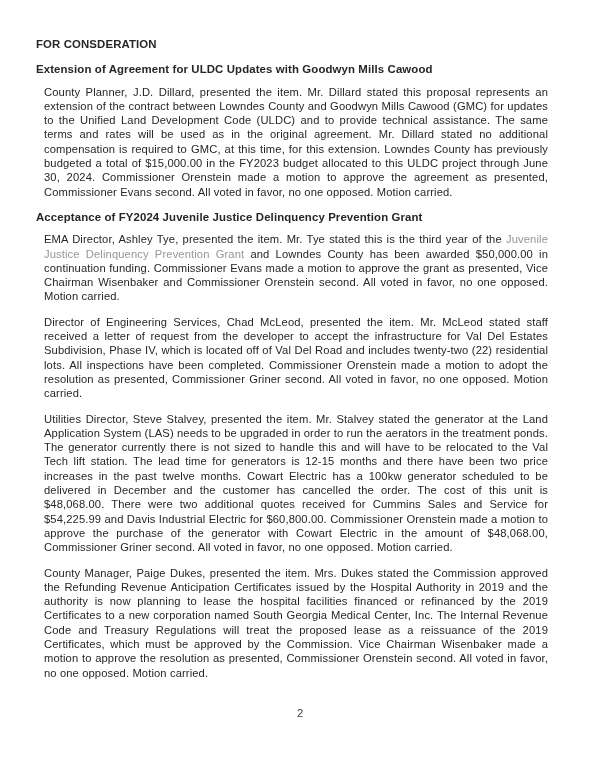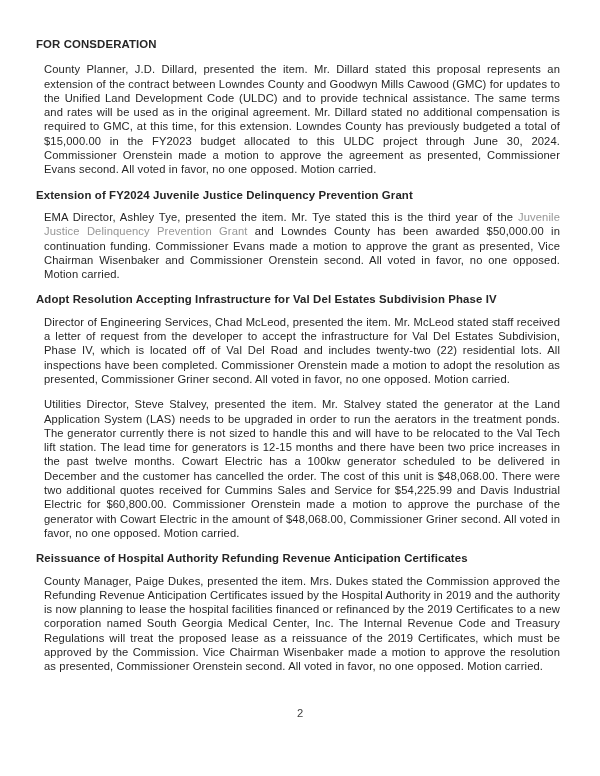--- a/index.html
+++ b/index.html
@@ -6,21 +6,21 @@
     margin: 0;
     padding: 0;
     background: #ffffff;
   }
   .page {
     position: relative;
     width: 600px;
     height: 776px;
     box-sizing: border-box;
     background: #ffffff;
-    padding: 37px 32px 0 36px;
+    padding: 37px 44px 0 36px;
     font-family: "Liberation Sans", "DejaVu Sans", sans-serif;
     font-size: 11.2px;
     line-height: 14.3px;
     letter-spacing: 0.12px;
     color: #262626;
     overflow: hidden;
   }
   .doc-header {
     font-weight: 700;
     font-size: 11.4px;
@@ -52,37 +52,36 @@
   }
 </style>
 </head>
 <body>
 
 <div class="page">
 
   <div class="doc-header">FOR CONSDERATION</div>
 
   <div class="section">
+    <h2 class="heading">Extension of Agreement for ULDC Updates with Goodwyn Mills Cawood</h2>
     <p class="body">County Planner, J.D. Dillard, presented the item.  Mr. Dillard stated this proposal represents an extension of the contract between Lowndes County and Goodwyn Mills Cawood (GMC) for updates to the Unified Land Development Code (ULDC) and to provide technical assistance.  The same terms and rates will be used as in the original agreement.  Mr. Dillard stated no additional compensation is required to GMC, at this time, for this extension.  Lowndes County has previously budgeted a total of $15,000.00 in the FY2023 budget allocated to this ULDC project through June 30, 2024.  Commissioner Orenstein made a motion to approve the agreement as presented, Commissioner Evans second.  All voted in favor, no one opposed.  Motion carried.</p>
   </div>
 
   <div class="section">
-    <h2 class="heading">Extension of FY2024 Juvenile Justice Delinquency Prevention Grant</h2>
+    <h2 class="heading">Acceptance of FY2024 Juvenile Justice Delinquency Prevention Grant</h2>
     <p class="body"><span>EMA Director, Ashley Tye, presented the item.  Mr. Tye stated this is the third year of the </span><span class="muted">Juvenile Justice Delinquency Prevention Grant</span><span> and Lowndes County has been awarded $50,000.00 in continuation funding. Commissioner Evans made a motion to approve the grant as presented, Vice Chairman Wisenbaker and Commissioner Orenstein second.  All voted in favor, no one opposed.  Motion carried.</span></p>
   </div>
 
   <div class="section">
-    <h2 class="heading">Adopt Resolution Accepting Infrastructure for Val Del Estates Subdivision Phase IV</h2>
     <p class="body">Director of Engineering Services, Chad McLeod, presented the item.  Mr. McLeod stated staff received a letter of request from the developer to accept the infrastructure for Val Del Estates Subdivision, Phase IV, which is located off of Val Del Road and includes twenty-two (22) residential lots.  All inspections have been completed.  Commissioner Orenstein made a motion to adopt the resolution as presented, Commissioner Griner second.  All voted in favor, no one opposed.  Motion carried.</p>
   </div>
 
   <div class="section">
     <p class="body">Utilities Director, Steve Stalvey, presented the item.  Mr. Stalvey stated the generator at the Land Application System (LAS) needs to be upgraded in order to run the aerators in the treatment ponds.  The generator currently there is not sized to handle this and will have to be relocated to the Val Tech lift station.  The lead time for generators is 12-15 months and there have been two price increases in the past twelve months.  Cowart Electric has a 100kw generator scheduled to be delivered in December and the customer has cancelled the order.  The cost of this unit is $48,068.00.  There were two additional quotes received for Cummins Sales and Service for $54,225.99 and Davis Industrial Electric for $60,800.00.  Commissioner Orenstein made a motion to approve the purchase of the generator with Cowart Electric in the amount of $48,068.00, Commissioner Griner second.  All voted in favor, no one opposed.  Motion carried.</p>
   </div>
 
   <div class="section">
-    <h2 class="heading">Reissuance of Hospital Authority Refunding Revenue Anticipation Certificates</h2>
     <p class="body">County Manager, Paige Dukes, presented the item.  Mrs. Dukes stated the Commission approved the Refunding Revenue Anticipation Certificates issued by the Hospital Authority in 2019 and the authority is now planning to lease the hospital facilities financed or refinanced by the 2019 Certificates to a new corporation named South Georgia Medical Center, Inc.  The Internal Revenue Code and Treasury Regulations will treat the proposed lease as a reissuance of the 2019 Certificates, which must be approved by the Commission.  Vice Chairman Wisenbaker made a motion to approve the resolution as presented, Commissioner Orenstein second.  All voted in favor, no one opposed.  Motion carried.</p>
   </div>
 
   <div class="page-number">2</div>
 
 </div>
 
 </body></html>

